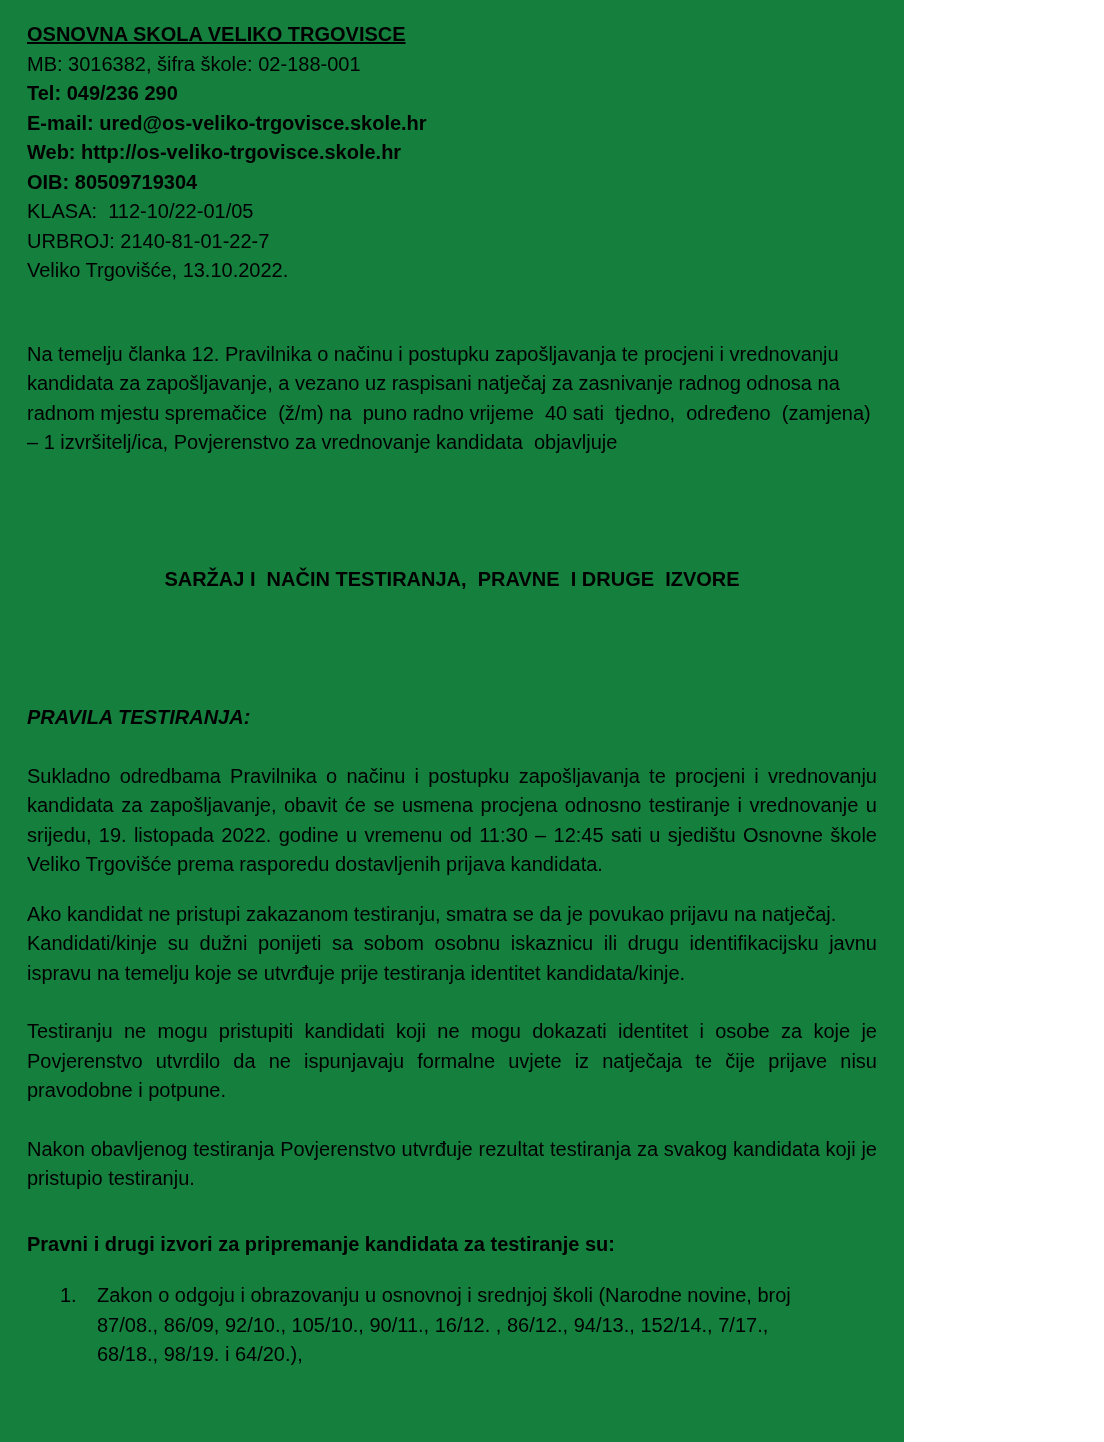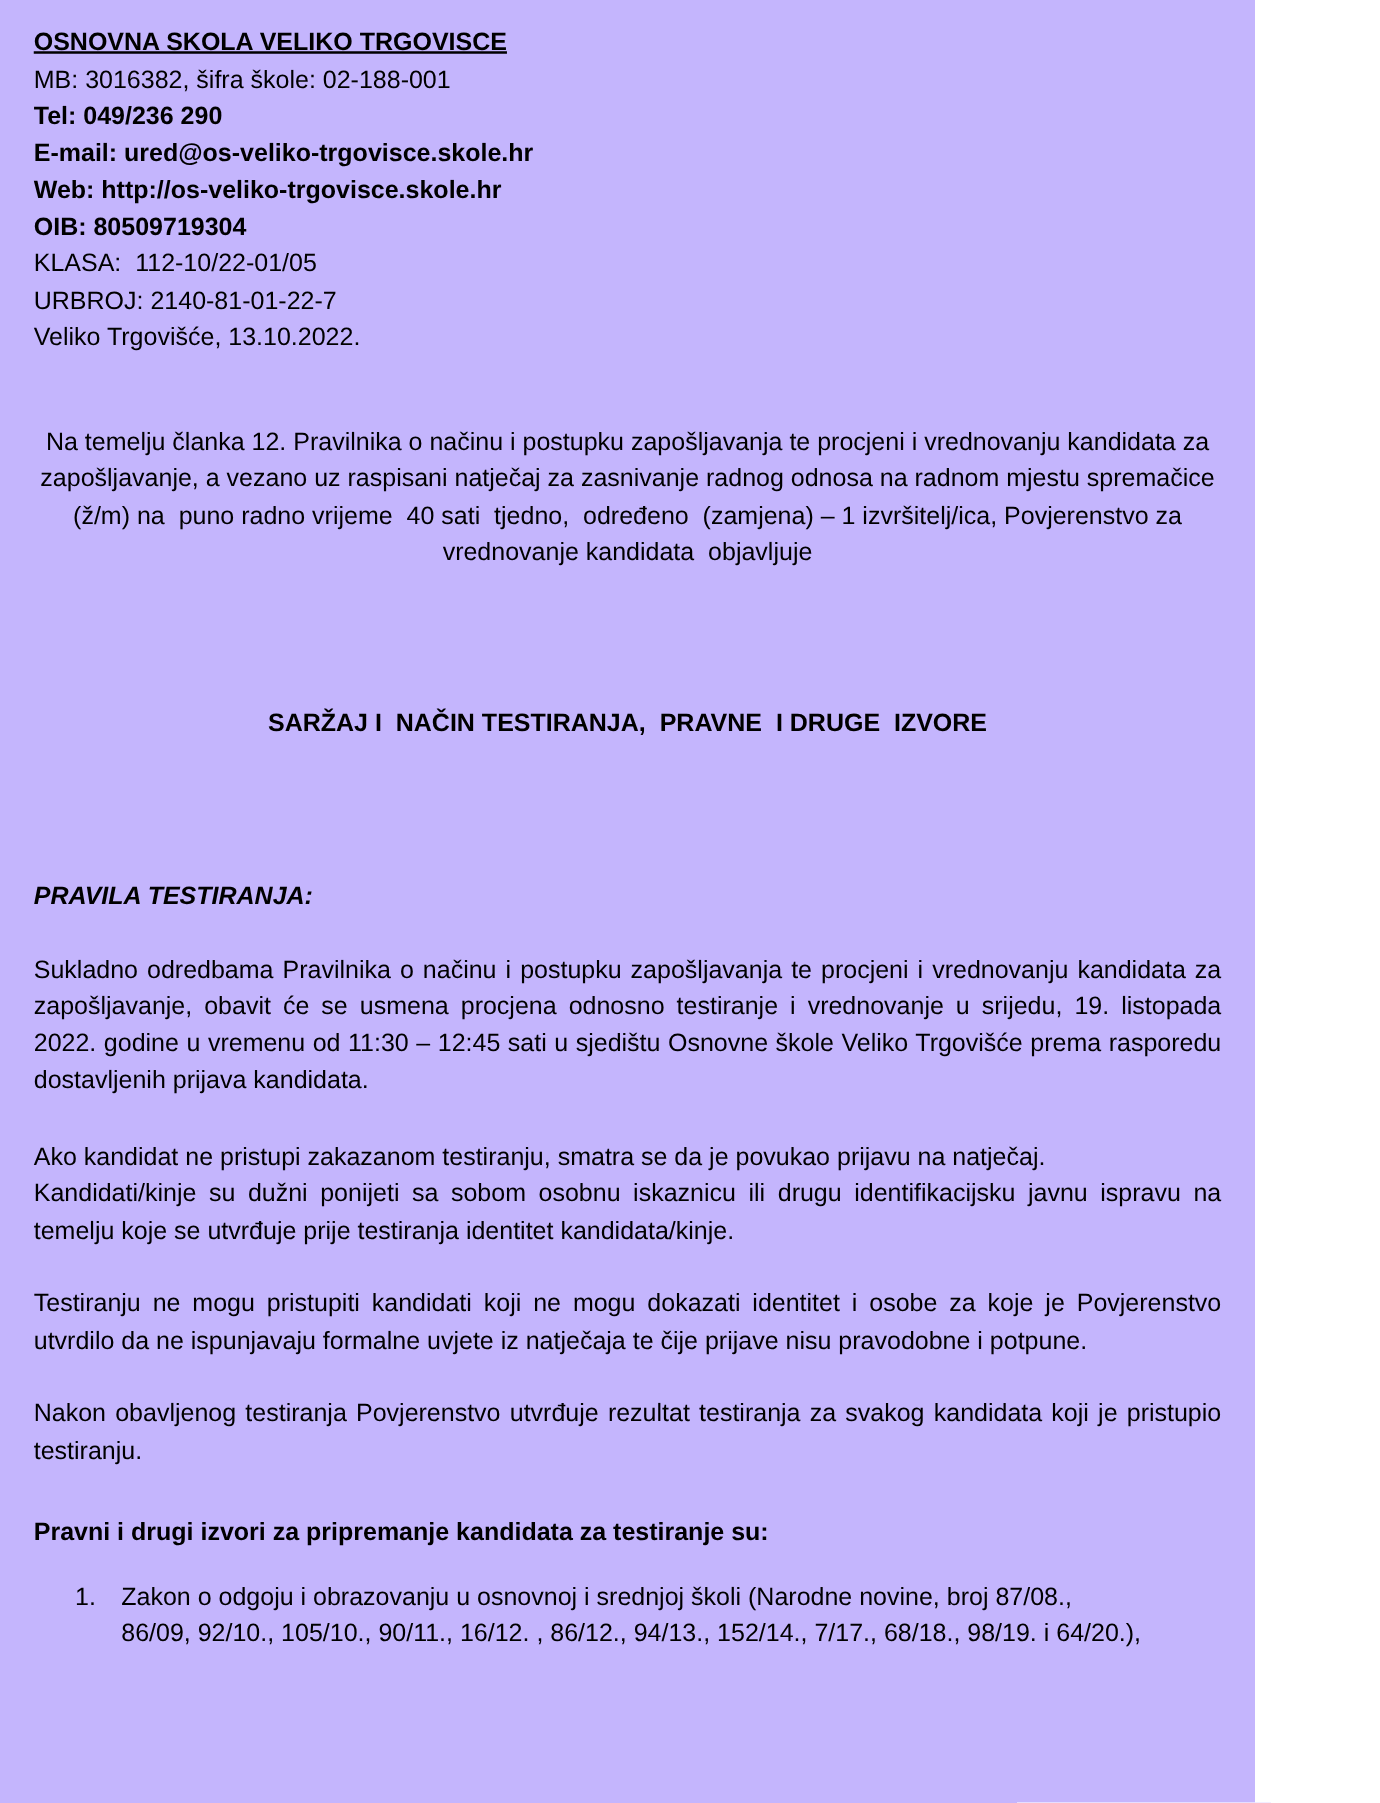--- a/index.html
+++ b/index.html
@@ -11,53 +11,53 @@
     width: 1104px;
     height: 1442px;
     color: #000000;
     font-family: "Liberation Sans", "DejaVu Sans", sans-serif;
     font-size: 20px;
     line-height: 29.5px;
     overflow: hidden;
   }
   .page {
     box-sizing: border-box;
-    width: 1004px;
+    width: 904px;
     height: 1442px;
     padding: 20px 27px 0 27px;
-    background: #c4b5fd;
+    background: #15803d;
   }
   p, div.line { margin: 0; padding: 0; }
 
   
   .hline { white-space: pre-wrap; }
   .bold { font-weight: bold; }
   .underline { text-decoration: underline; }
 
   
   .para { white-space: pre-wrap; }
   .just { text-align: justify; white-space: normal; }
 
-  .intro { margin-top: 54px; text-align: center; }
+  .intro { margin-top: 54px; }
 
   .doc-title {
     margin-top: 48px;
     text-align: center;
     font-weight: bold;
     white-space: pre-wrap;
   }
 
   .section-heading {
     margin-top: 50px;
     font-weight: bold;
     font-style: italic;
   }
 
   .p-schedule { margin-top: 29px; }
-  .p-noshow   { margin-top: 32px; }
+  .p-noshow   { margin-top: 20px; }
   .p-id       { margin-top: 0; }
   .p-noaccess { margin-top: 29px; }
   .p-results  { margin-top: 29px; }
 
   .sources-heading {
     margin-top: 36px;
     font-weight: bold;
   }
 
   .list { margin-top: 22px; }

